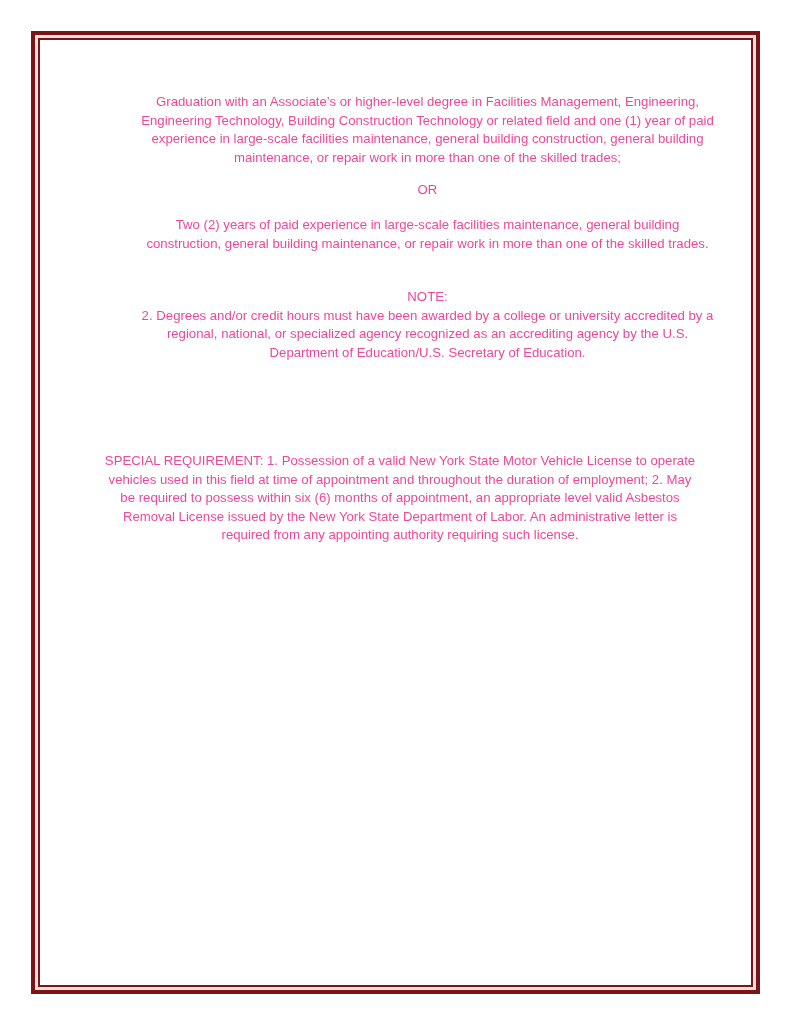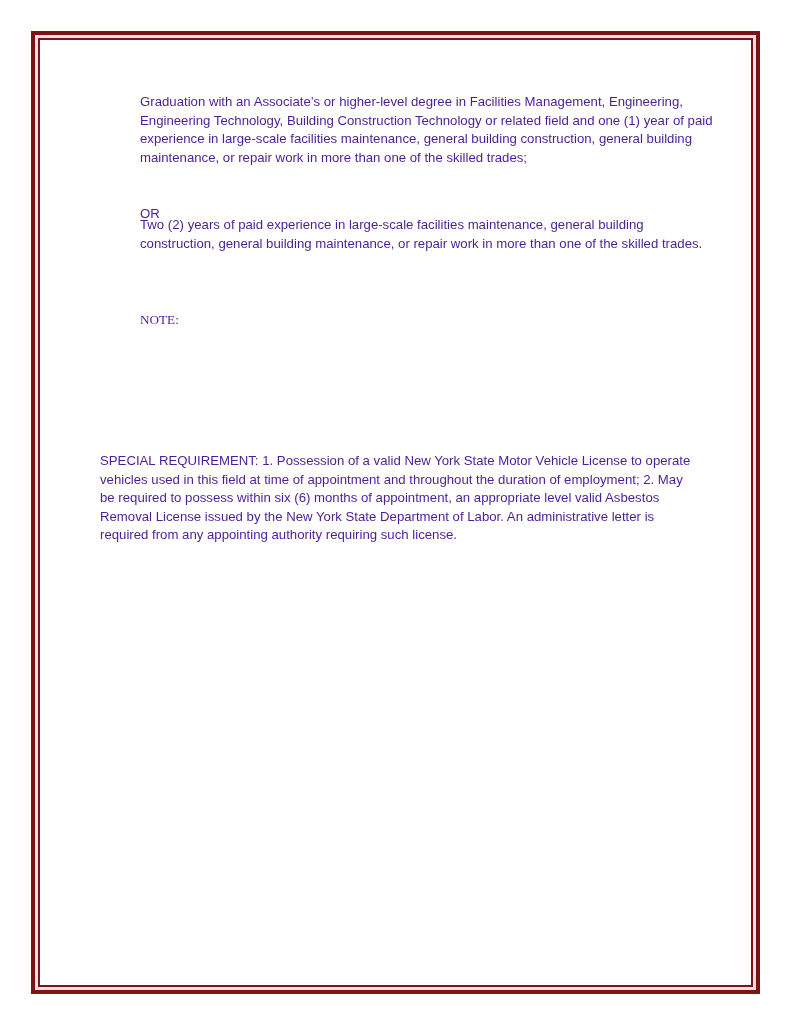--- a/index.html
+++ b/index.html
@@ -7,37 +7,38 @@
   .frame-outer {
     position: absolute; left: 31px; top: 31px; width: 729px; height: 963px;
     box-sizing: border-box; border: 4px solid #7a1416; background: #f7dede;
   }
   .frame-inner {
     position: absolute; left: 3px; top: 3px; right: 3px; bottom: 3px;
     box-sizing: border-box; border: 2px solid #7a1416; background: #ffffff;
   }
   .text {
     font-family: "Liberation Sans", sans-serif;
-    font-size: 13.2px; line-height: 18.6px; color: #4c1d95;
-    position: absolute; margin: 0;
+    font-size: 13.2px; line-height: 18.6px; color: #ec4899;
+    position: absolute; margin: 0; text-align: center;
   }
   .indent { left: 140px; width: 575px; }
   .outdent { left: 100px; width: 600px; }
   p { margin: 0; }
 </style>
 </head>
 <body>
 
 <div class="frame-outer">
   <div class="frame-inner"></div>
 </div>
 
 <p class="text indent" style="top:93px;">Graduation with an Associate’s or higher-level degree in Facilities Management, Engineering, Engineering Technology, Building Construction Technology or related field and one (1) year of paid experience in large-scale facilities maintenance, general building construction, general building maintenance, or repair work in more than one of the skilled trades;</p>
 
-<p class="text indent" style="top:205px;">OR</p>
+<p class="text indent" style="top:181px;">OR</p>
 
 <p class="text indent" style="top:216px;">Two (2) years of paid experience in large-scale facilities maintenance, general building construction, general building maintenance, or repair work in more than one of the skilled trades.</p>
 
-<div class="text indent" style="top:311px;font-family:Liberation Serif, serif;">
+<div class="text indent" style="top:288px;">
   <p>NOTE:</p>
+  <p>2. Degrees and/or credit hours must have been awarded by a college or university accredited by a regional, national, or specialized agency recognized as an accrediting agency by the U.S. Department of Education/U.S. Secretary of Education.</p>
 </div>
 
 <p class="text outdent" style="top:452px;">SPECIAL REQUIREMENT: 1. Possession of a valid New York State Motor Vehicle License to operate vehicles used in this field at time of appointment and throughout the duration of employment; 2. May be required to possess within six (6) months of appointment, an appropriate level valid Asbestos Removal License issued by the New York State Department of Labor. An administrative letter is required from any appointing authority requiring such license.</p>
 
 </body></html>

